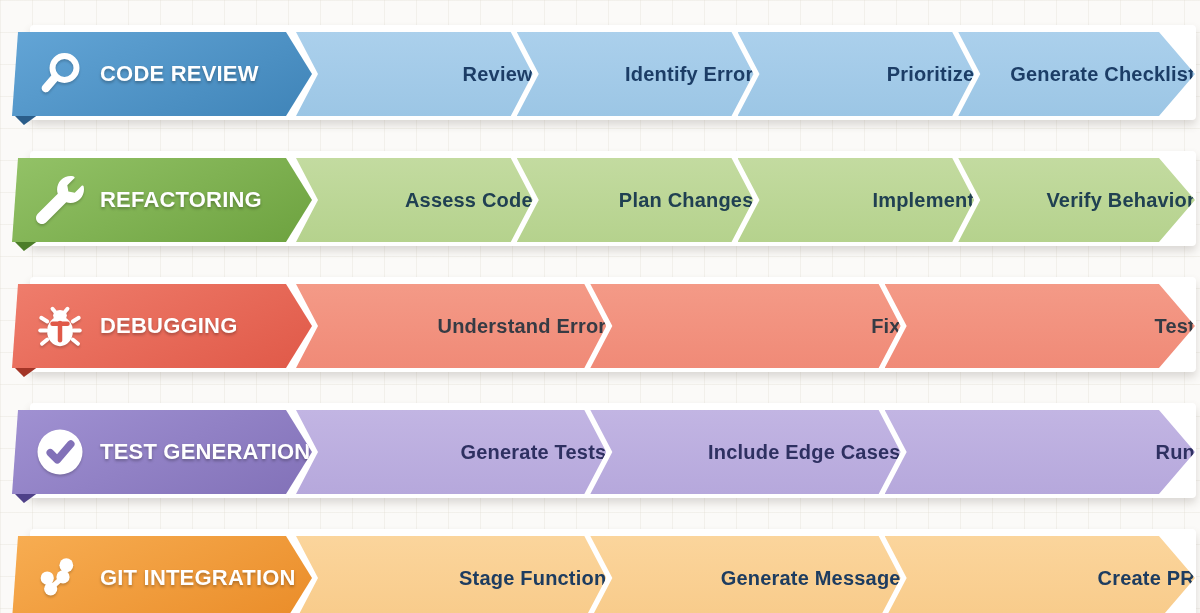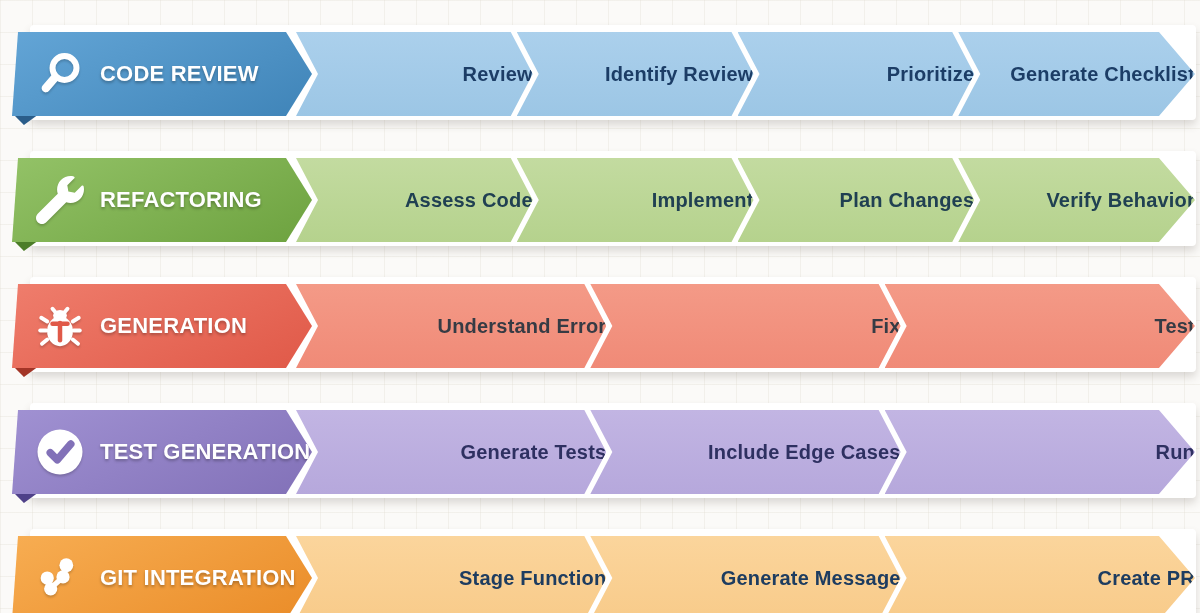--- a/index.html
+++ b/index.html
@@ -72,21 +72,21 @@
               </svg>
             </span>
         <span class="title" style="color: rgb(255, 255, 255);">CODE REVIEW</span>
       </div>
 
   <div class="step">
     <span class="step-label">Review</span>
   </div>
 
   <div class="step">
-    <span class="step-label">Identify Review</span>
+    <span class="step-label">Identify Error</span>
   </div>
 
   <div class="step">
     <span class="step-label">Prioritize</span>
   </div>
 
   <div class="step last">
     <span class="step-label">Generate Checklist</span>
   </div>
 </div>
@@ -103,25 +103,25 @@
               </svg>
             </span>
         <span class="title" style="color: rgb(255, 255, 255);">REFACTORING</span>
       </div>
 
   <div class="step">
     <span class="step-label">Assess Code</span>
   </div>
 
   <div class="step">
+    <span class="step-label">Plan Changes</span>
+  </div>
+
+  <div class="step">
     <span class="step-label">Implement</span>
-  </div>
-
-  <div class="step">
-    <span class="step-label">Plan Changes</span>
   </div>
 
   <div class="step last">
     <span class="step-label">Verify Behavior</span>
   </div>
 </div>
   </section>
 
   <section class="row" style="--h1: #ef7d6c; --h2: #e05948; --fold: #a33527; --s1: #f49a87; --s2: #f08a77; --stepText: #363b44;">
     <div class="backing"></div>
@@ -139,21 +139,21 @@
                   <path d="M24.5 13 L28.5 10.5"></path>
                   <path d="M25 19 L29.2 19"></path>
                   <path d="M24.5 25 L28 27.8"></path>
                 </g>
                 <ellipse cx="16" cy="9" rx="4.6" ry="3.6" fill="#fff"></ellipse>
                 <ellipse cx="16" cy="19.5" rx="8.6" ry="10" fill="#fff"></ellipse>
                 <path d="M16 14 v11.5" stroke="var(--h2)" stroke-width="3" stroke-linecap="round" fill="none"></path>
                 <path d="M11 14.5 h10" stroke="var(--h2)" stroke-width="3" stroke-linecap="round" fill="none"></path>
               </svg>
             </span>
-        <span class="title" style="color: rgb(255, 255, 255);">GENERATION</span>
+        <span class="title" style="color: rgb(255, 255, 255);">DEBUGGING</span>
       </div>
 
   <div class="step">
     <span class="step-label">Understand Error</span>
   </div>
 
 
   <div class="step">
     <span class="step-label">Fix</span>
   </div>

